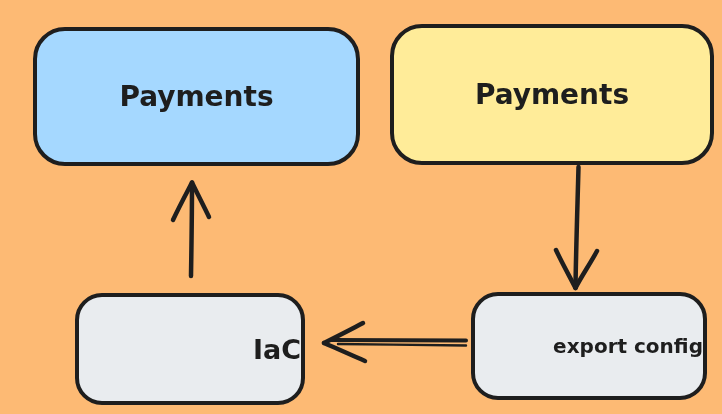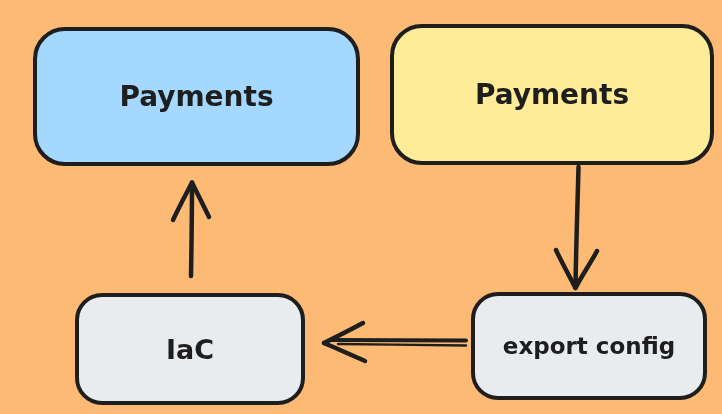--- a/index.html
+++ b/index.html
@@ -44,25 +44,26 @@
     line-height: 37px;
     white-space: nowrap;
   }
   .node-large {
     border-radius: 32px;
     font-size: 28px;
   }
   .node-small {
     border-radius: 27px;
     font-size: 27px;
+    align-items: flex-end;
   }
   .node-payments-v2 { left: 33px;  top: 27px;  width: 327px; height: 139px; }
   .node-payments-v1 { left: 390px; top: 24px;  width: 324px; height: 141px; }
   .node-iac         { left: 75px;  top: 293px; width: 230px; height: 112px; }
-  .node-export      { left: 471px; top: 292px; width: 236px; height: 108px; font-size: 23px; }
+  .node-export      { left: 471px; top: 292px; width: 236px; height: 108px; font-size: 20px; }
 </style>
 </head>
 <body>
 
 <div class="canvas">
 
   <svg class="edges-layer" viewBox="0 0 722 414" xmlns="http://www.w3.org/2000/svg">
 
     <g style="stroke: rgb(30, 30, 30);">
       <path d="M 578.5 167 C 577.5 205, 576 250, 575.5 287" stroke-width="4.5"></path>

